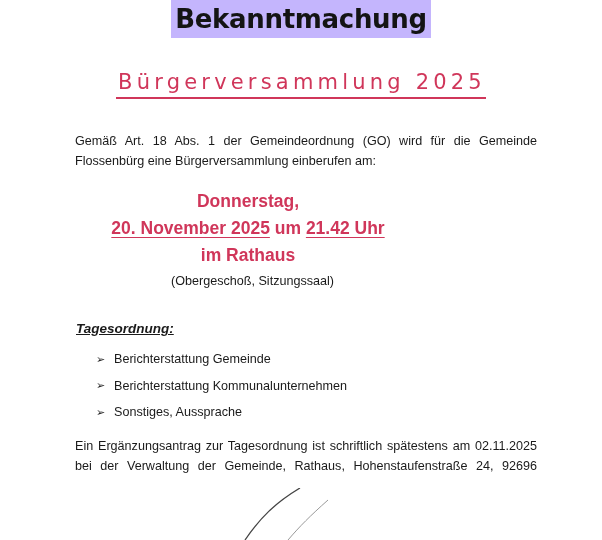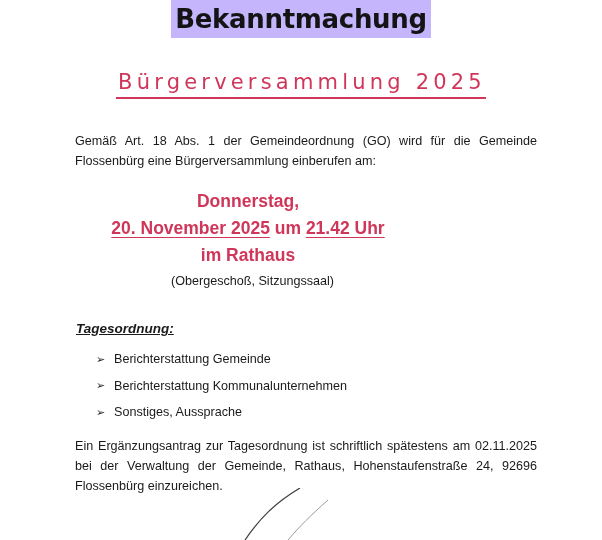--- a/index.html
+++ b/index.html
@@ -97,21 +97,20 @@
     </li>
     <li class="agenda-item">
       <span class="bullet">➢</span>
       <span>Sonstiges, Aussprache</span>
     </li>
   </ul>
 
   <div class="closing">
     <span class="ln">Ein Ergänzungsantrag zur Tagesordnung ist schriftlich spätestens am 02.11.2025</span>
     <span class="ln">bei der Verwaltung der Gemeinde, Rathaus, Hohenstaufenstraße 24, 92696</span>
-    <span class="ln last">Flossenbürg einzureichen.</span>
   </div>
 
   <svg class="signature" viewBox="0 0 120 52">
     <path d="M5 52 C 20 30, 35 15, 60 0" stroke="#444" stroke-width="1.3" fill="none"></path>
     <path d="M48 52 C 60 38, 70 28, 88 12" stroke="#999" stroke-width="1" fill="none"></path>
   </svg>
 
 </div>
 
 </body></html>

